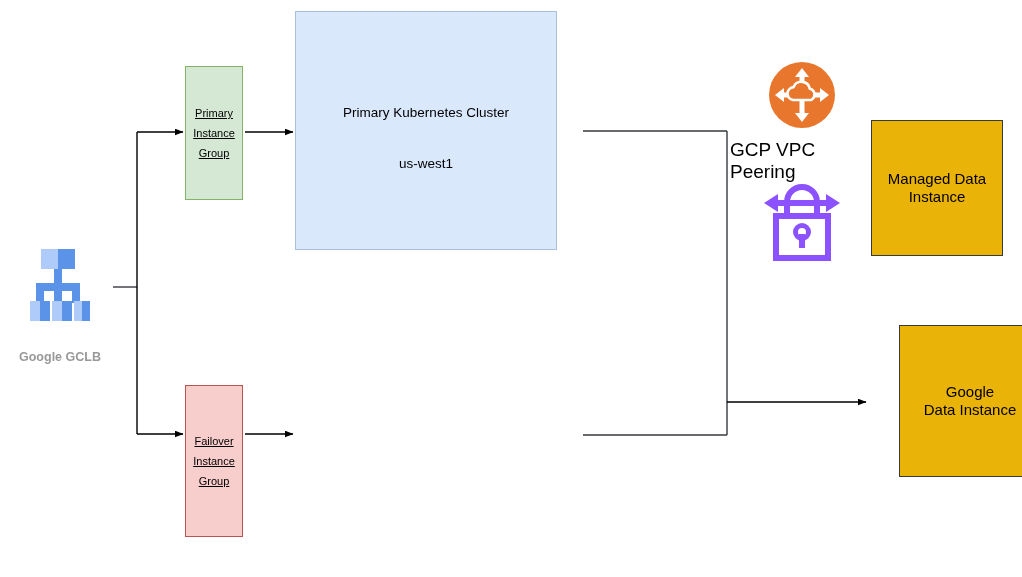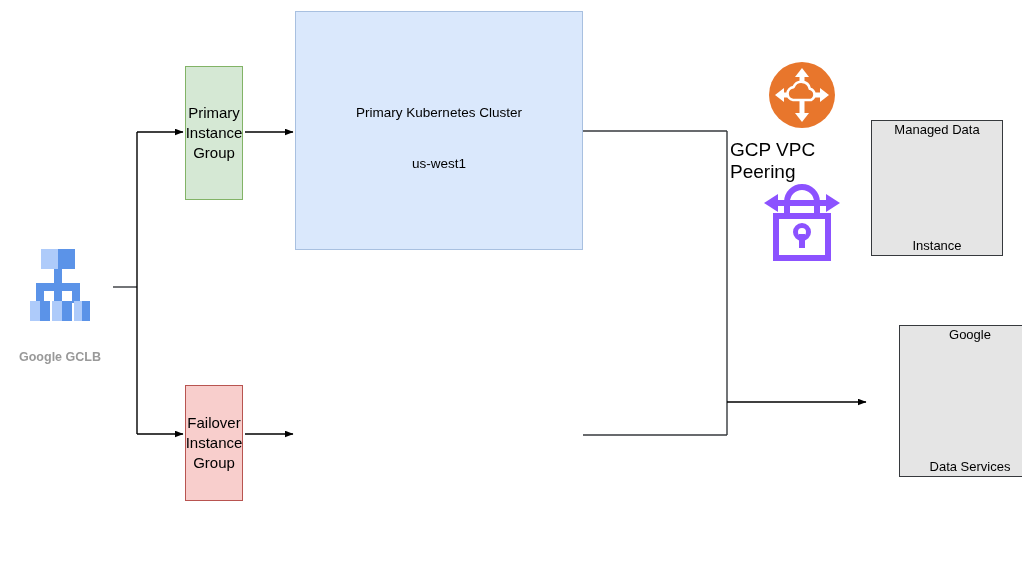--- a/index.html
+++ b/index.html
@@ -22,57 +22,57 @@
     flex-direction: column;
     align-items: center;
     justify-content: center;
     text-align: center;
     color: #000000;
   }
 
   
   .ig {
     width: 58px;
-    font-size: 15px;
+    font-size: 11px;
     line-height: 20px;
     border-width: 1.5px;
     border-style: solid;
+    text-decoration: underline;
   }
   #ig-primary {
     left: 185px; top: 66px; height: 134px;
     background: #d5e8d4;
     border-color: #82b366;
   }
   #ig-failover {
-    left: 185px; top: 385px; height: 116px;
+    left: 185px; top: 385px; height: 152px;
     background: #f8cecc;
     border-color: #b85450;
   }
 
   
   .cluster {
     left: 295px;
-    width: 288px;
+    width: 262px;
     background: #dae8fc;
     border: 1.5px solid #a8c0e0;
     font-size: 13.5px;
     justify-content: flex-start;
   }
   #cluster-primary { top: 11px; height: 239px; }
   #cluster-failover { top: 323px; height: 239px; }
   .cluster .line1 { margin-top: 93px; }
   .cluster .line2 { margin-top: 36px; }
 
   
   .svcbox {
-    background: #e5e5e5;
+    background: #eab308;
     border: 1.5px solid #36393d;
-    font-size: 13px;
+    font-size: 15px;
     line-height: 18px;
-    justify-content: space-between;
   }
   #svc-managed {
     left: 871px; top: 120px; width: 132px; height: 136px;
   }
   #svc-google {
     left: 868px; top: 325px; width: 142px; height: 152px; margin-left: 31px;
   }
 
   
   #gclb-label {
@@ -225,16 +225,16 @@
     </svg>
   </div>
 
   <div class="node svcbox" id="svc-managed">
     <div>Managed Data</div>
     <div>Instance</div>
   </div>
 
   <div class="node svcbox" id="svc-google">
     <div>Google</div>
-    <div>Data Services</div>
+    <div>Data Instance</div>
   </div>
 
 </div>
 
 </body></html>

